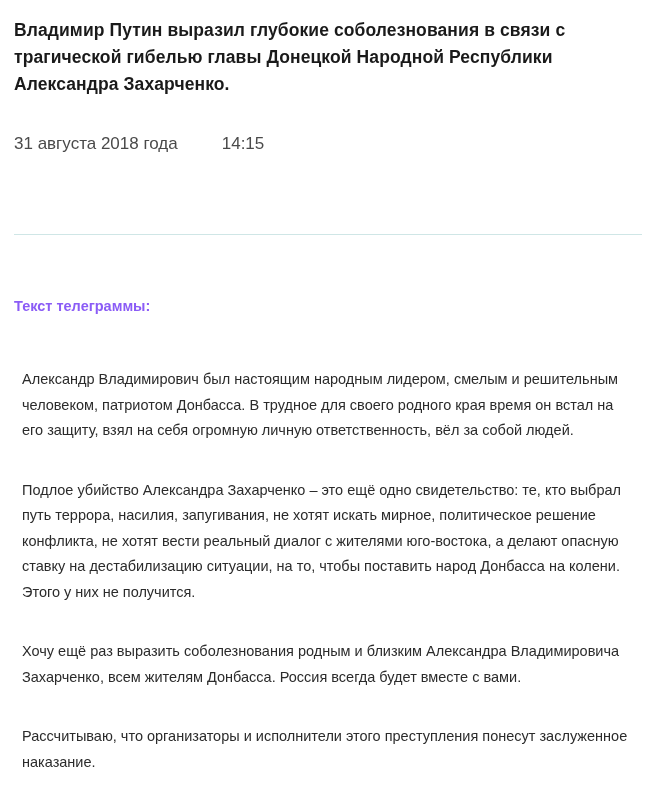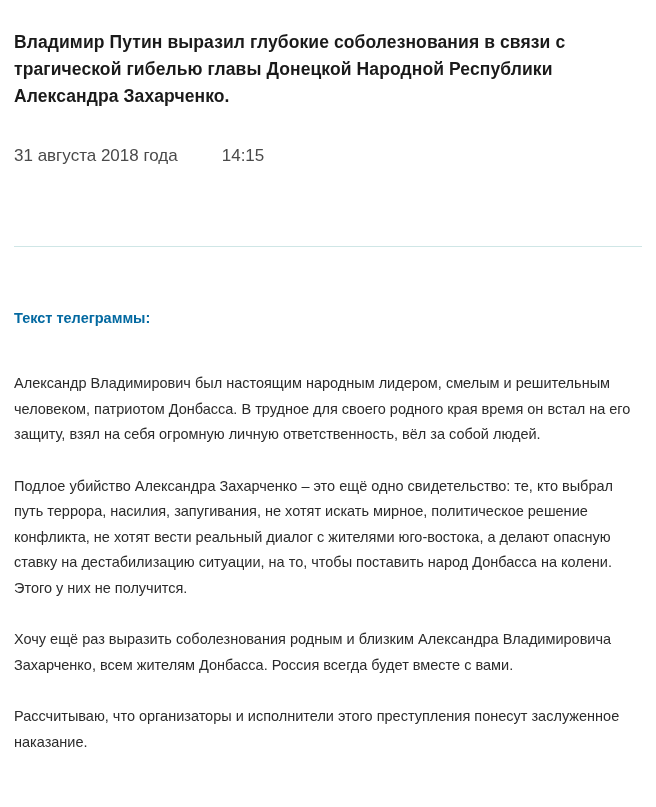--- a/index.html
+++ b/index.html
@@ -10,21 +10,21 @@
   body {
     width: 656px;
     min-height: 807px;
     font-family: "Liberation Sans", sans-serif;
     color: #2b2b2b;
     -webkit-font-smoothing: antialiased;
   }
   .page {
     width: 656px;
     box-sizing: border-box;
-    padding: 16px 14px;
+    padding: 4px 14px;
     position: relative;
   }
   .article-title {
     margin: 0;
     padding-top: 13px;
     font-size: 17.5px;
     font-weight: bold;
     line-height: 27px;
     color: #1a1a1a;
     letter-spacing: 0.1px;
@@ -51,24 +51,24 @@
     width: 100%;
   }
   .body-block {
     margin-top: 60px;
   }
   .lead {
     margin: 0;
     font-size: 14.5px;
     font-weight: bold;
     line-height: 22px;
-    color: #0369a1;
+    color: #8b5cf6;
   }
   .para {
-    margin: 0;
+    margin: 8px;
     padding-top: 26px;
     font-size: 14.5px;
     line-height: 25.5px;
     color: #2b2b2b;
   }
   .para.first-para {
     padding-top: 42px;
   }
 </style>
 </head>

